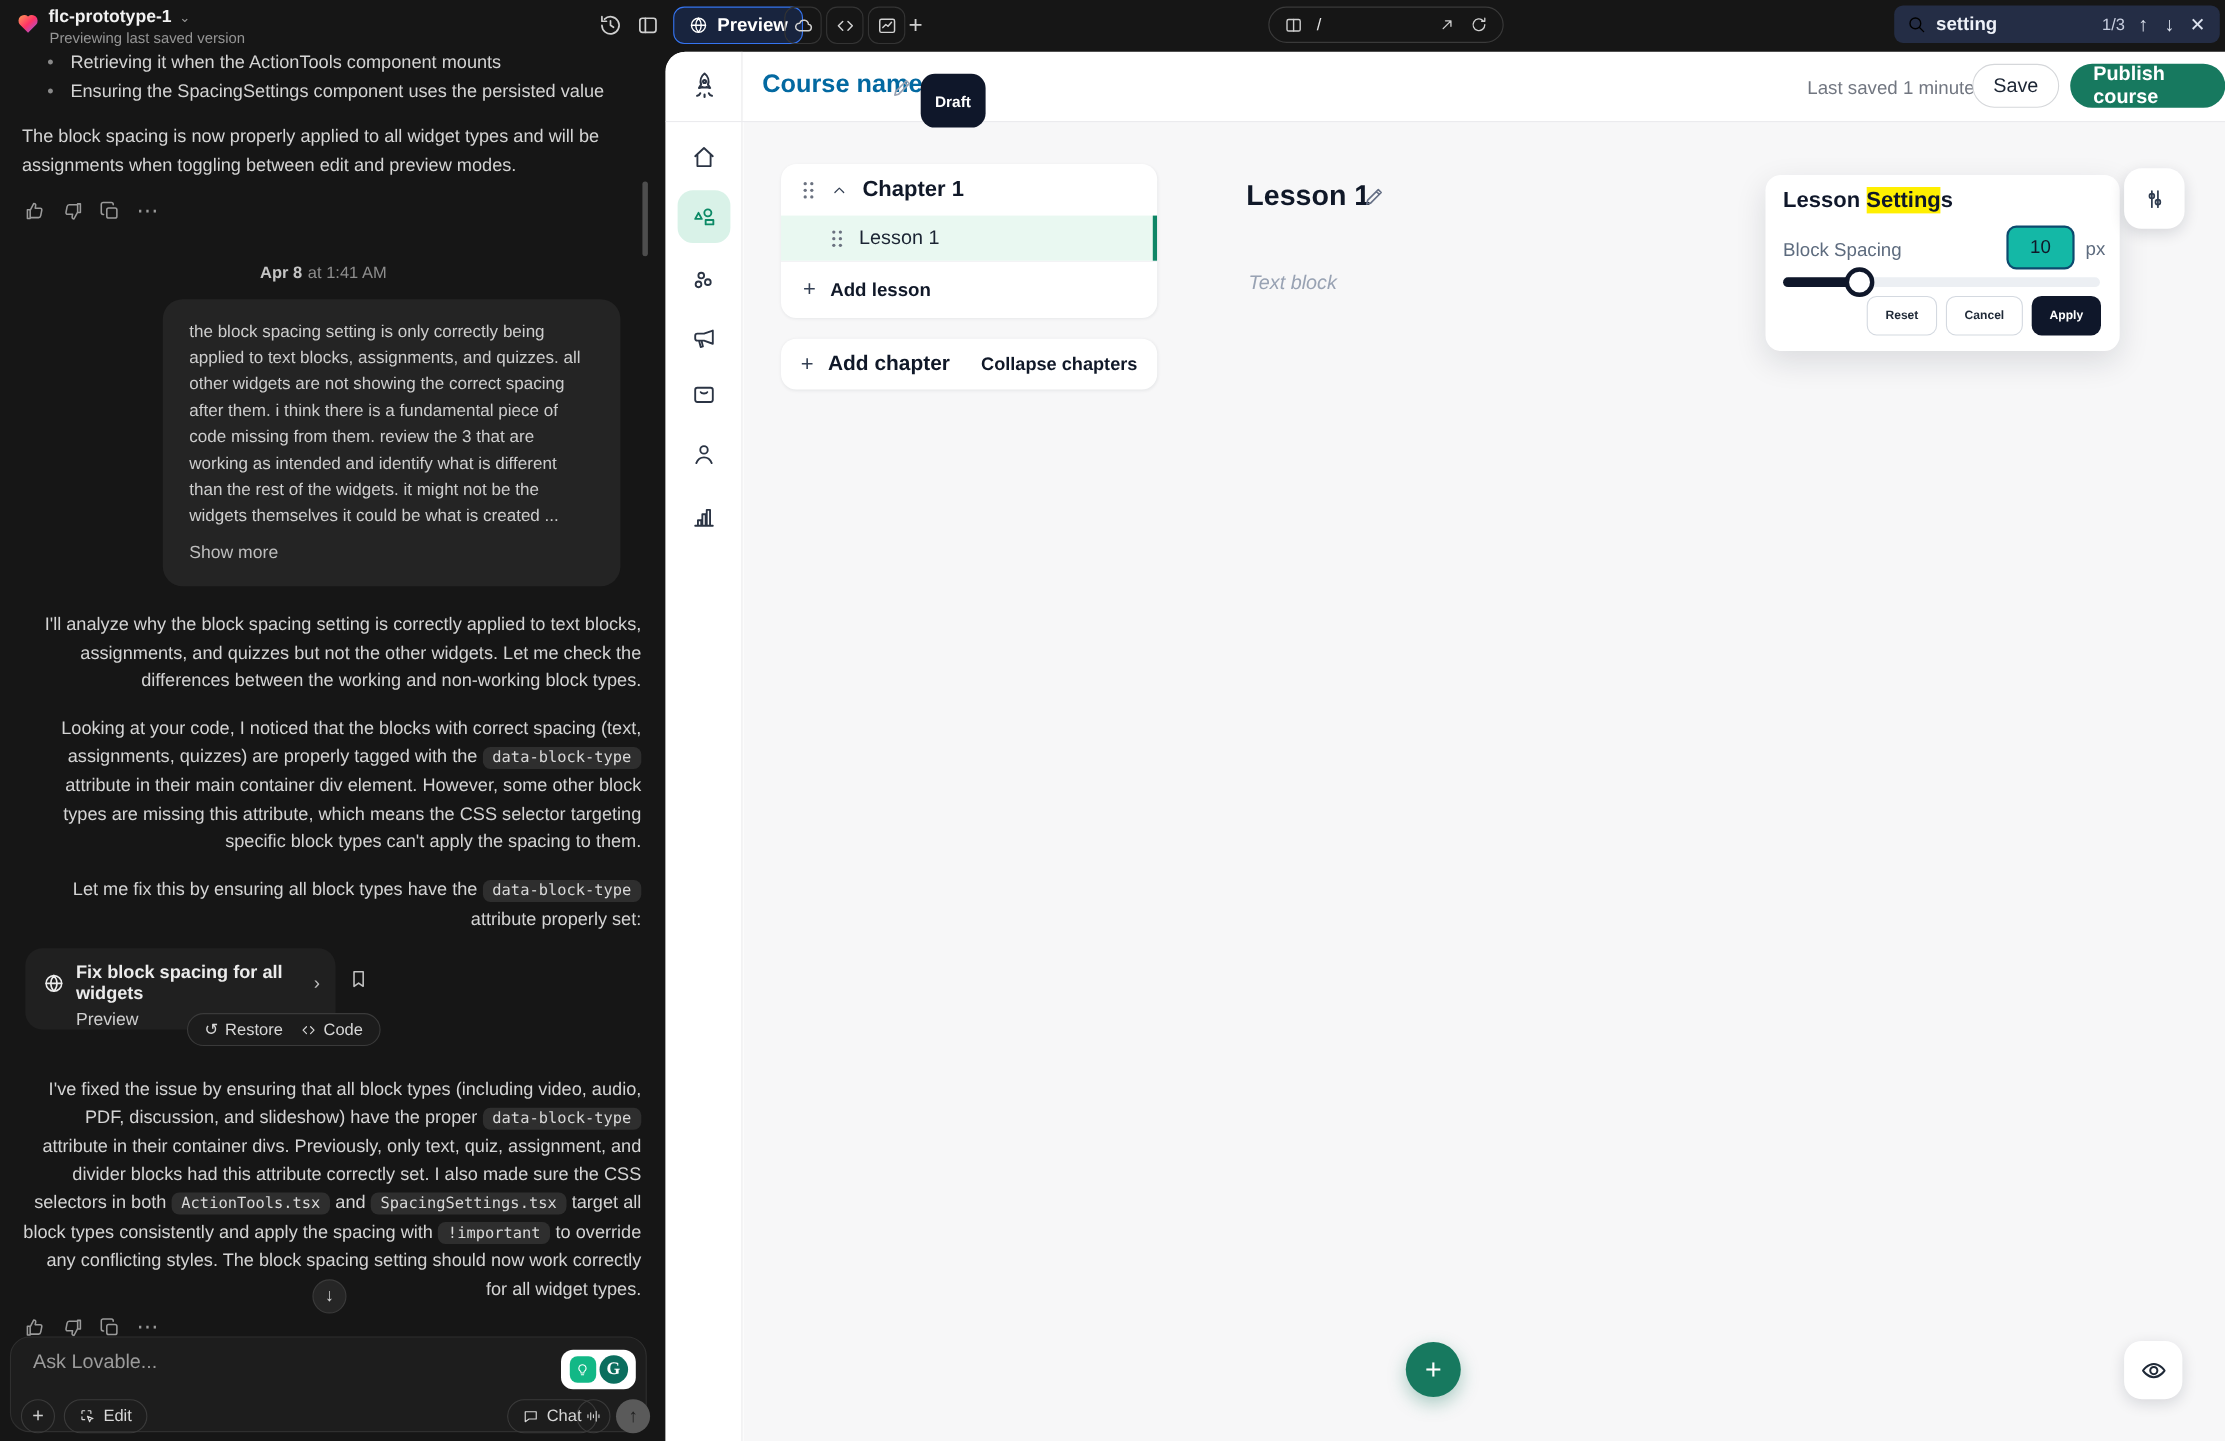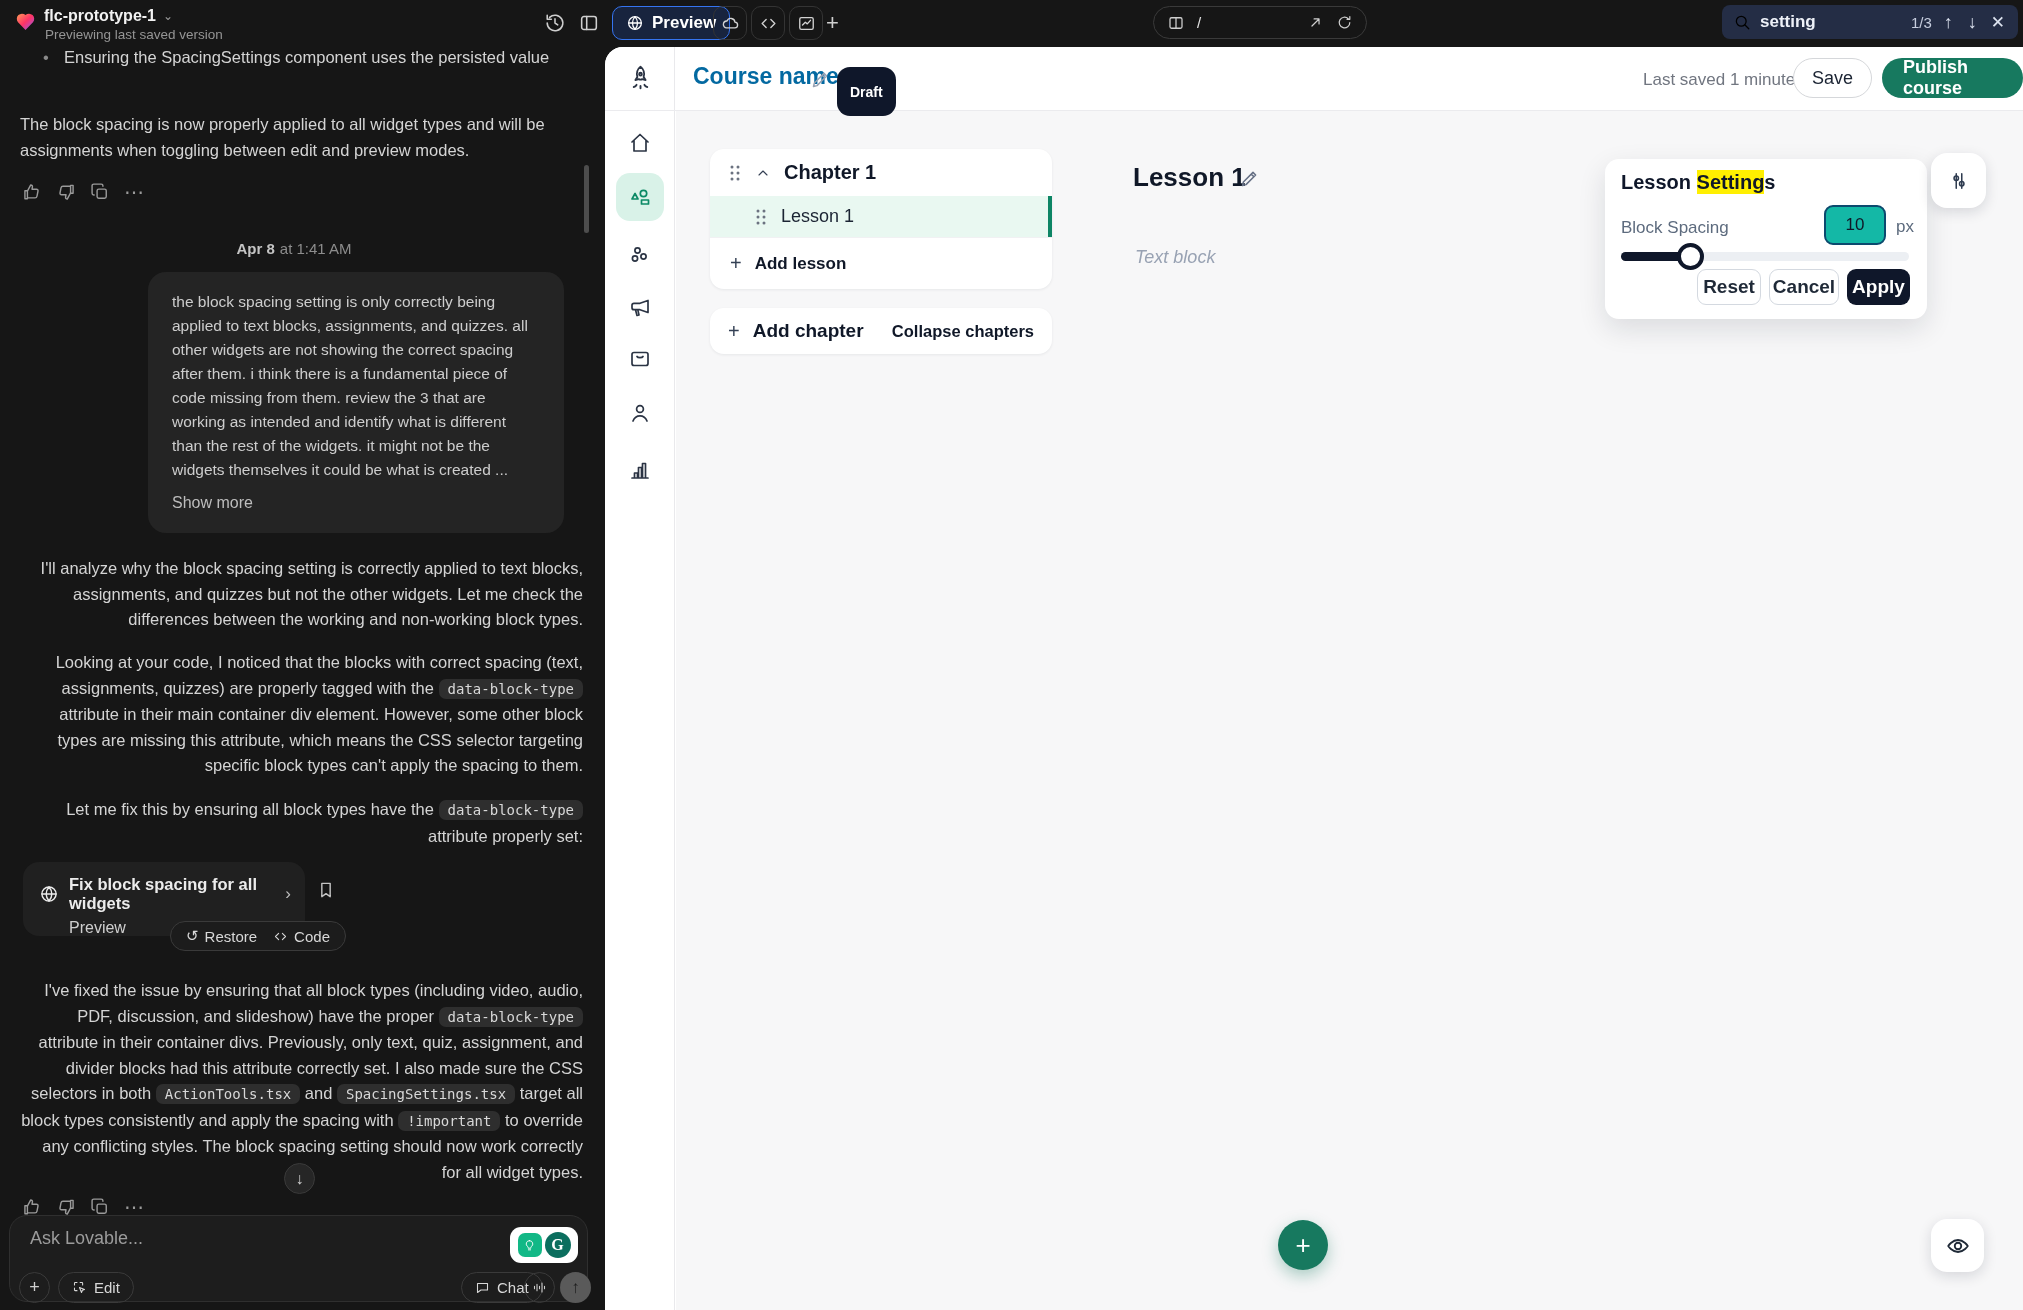--- a/index.html
+++ b/index.html
@@ -137,21 +137,21 @@
   .set-title{left:16px;top:12px;font-size:20px;font-weight:700;color:#0f172a;}
   .set-title mark{background:#ffef00;color:#0f172a;padding:1px 0;}
   .set-label{left:16px;top:59px;font-size:17px;color:#5d6b7e;}
   .set-input{left:219px;top:46px;width:62px;height:40px;border:2px solid #0c4a6e;border-radius:9px;
     display:flex;align-items:center;justify-content:center;font-size:17px;color:#101828;box-sizing:border-box;background:#14b8a6;}
   .set-unit{left:291px;top:58px;font-size:17px;color:#5d6b7e;}
   .slider-track{left:16px;top:93px;width:288px;height:9px;background:#eceff3;border-radius:5px;}
   .slider-fill{left:16px;top:93px;width:70px;height:9px;background:#0f172a;border-radius:5px;}
   .slider-knob{left:72px;top:84px;width:27px;height:27px;border-radius:50%;background:#fff;border:4px solid #0f172a;box-sizing:border-box;}
   .set-btn{top:110px;height:36px;border-radius:9px;display:flex;align-items:center;justify-content:center;
-    font-size:19px;font-weight:600;box-sizing:border-box;}
+    font-size:11px;font-weight:600;box-sizing:border-box;}
   .btn-reset{left:92px;width:64px;border:1px solid #d4d9e0;background:#fff;color:#1f2937;}
   .btn-cancel{left:164px;width:70px;border:1px solid #d4d9e0;background:#fff;color:#1f2937;}
   .btn-apply{left:242px;width:63px;background:#0f172a;color:#fff;}
   .settings-toggle{left:1326px;top:106px;width:55px;height:55px;border-radius:16px;background:#fff;
     box-shadow:0 4px 14px rgba(16,24,40,.14);display:flex;align-items:center;justify-content:center;color:#2f3c50;}
   .fab{left:673px;top:1173px;width:50px;height:50px;border-radius:50%;background:#17795f;color:#fff;font-size:26px;
     font-weight:400;display:flex;align-items:center;justify-content:center;box-shadow:0 6px 16px rgba(23,121,95,.35);}
   .eye-btn{left:1326px;top:1172px;width:53px;height:53px;border-radius:16px;background:#fff;
     box-shadow:0 4px 14px rgba(16,24,40,.14);display:flex;align-items:center;justify-content:center;color:#1f2937;}
 </style>
@@ -232,20 +232,21 @@
       <span class="find-query">setting</span>
       <span class="find-count">1/3</span>
       <span class="find-nav">↑</span>
       <span class="find-nav">↓</span>
       <span class="find-close">✕</span>
     </div>
   </div>
 
   <div>
     <div class="abs bullets">
+      <div class="bullet">Retrieving it when the ActionTools component mounts</div>
       <div class="bullet">Ensuring the SpacingSettings component uses the persisted value</div>
     </div>
     <div class="abs summary chat-text">The block spacing is now properly applied to all widget types and will be assignments when toggling between edit and preview modes.</div>
 
     <div class="abs msg-actions">
       <svg width="20" height="20" viewBox="0 0 24 24">
           <path class="ic" d="M3.5 10.5h3V20h-3zM6.5 11l4-7.5c1.4 0 2.3 1 2 2.5l-.5 2.7h5.5c1.1 0 1.9 1 1.7 2.1l-1.2 6.1c-.2 1-1.1 2.1-2.3 2.1H6.5z"></path>
         </svg>
       <svg width="20" height="20" viewBox="0 0 24 24" style="transform:rotate(180deg)">
           <path class="ic" d="M3.5 10.5h3V20h-3zM6.5 11l4-7.5c1.4 0 2.3 1 2 2.5l-.5 2.7h5.5c1.1 0 1.9 1 1.7 2.1l-1.2 6.1c-.2 1-1.1 2.1-2.3 2.1H6.5z"></path>

